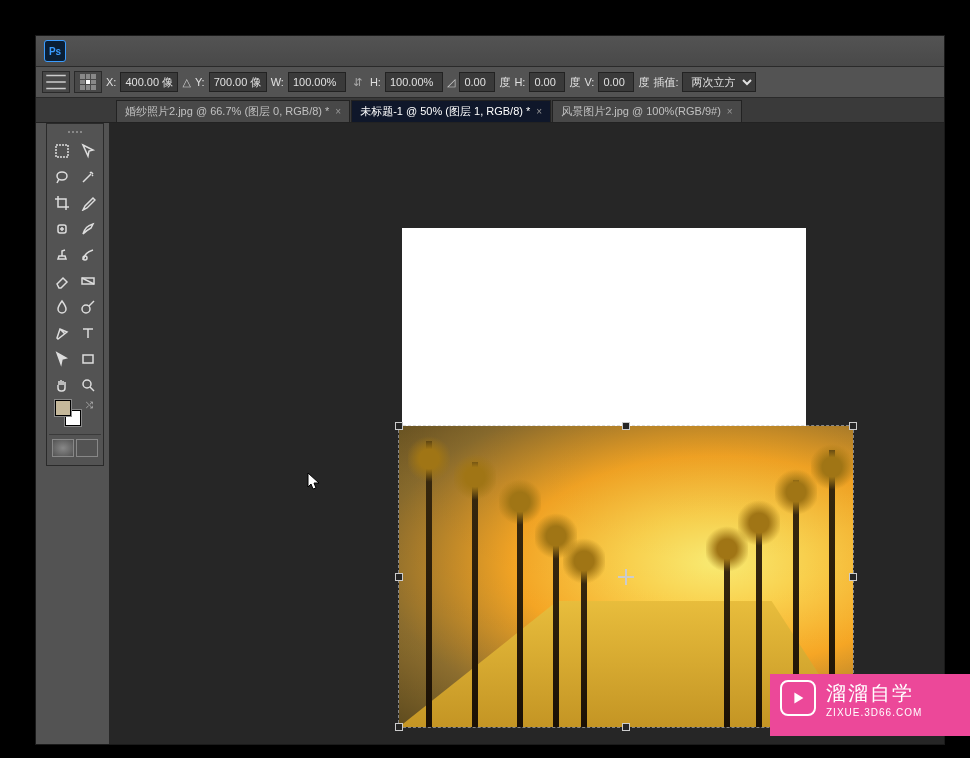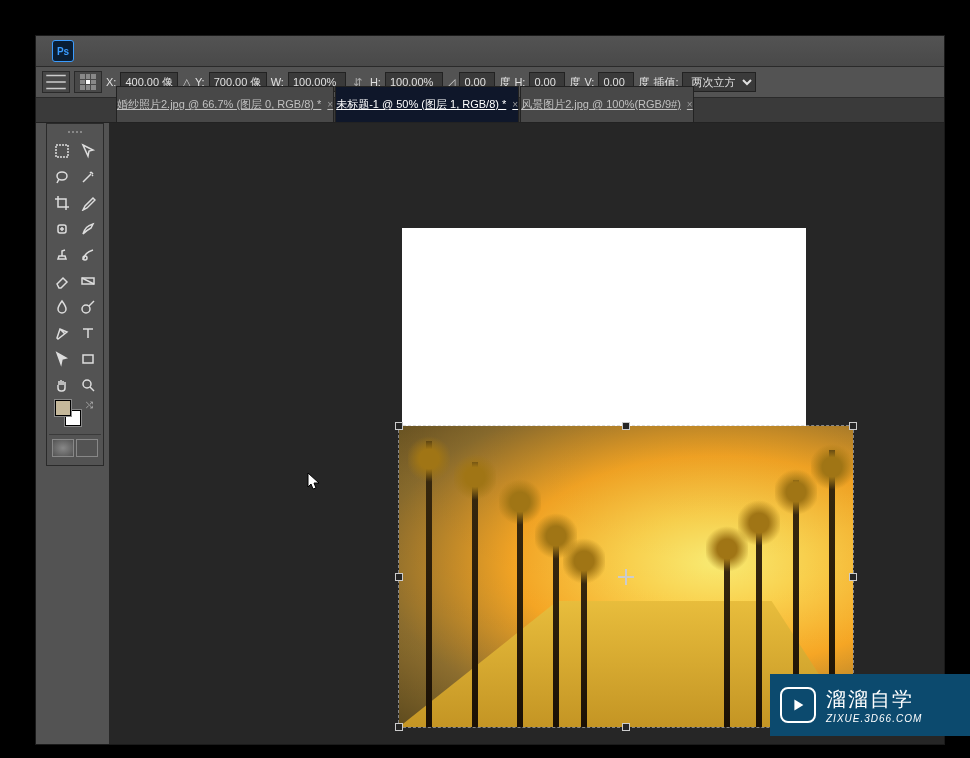--- a/index.html
+++ b/index.html
@@ -1,36 +1,36 @@
 <!DOCTYPE html>
 <html><head>
 <meta charset="utf-8">
 <style>
 * { margin: 0; padding: 0; box-sizing: border-box; font-family: "Microsoft YaHei", Arial, sans-serif; }
 body { background: #000; width: 970px; height: 758px; overflow: hidden; position: relative; }
 
 .app-window { position: absolute; top: 35px; left: 35px; width: 910px; height: 710px; background: #535353; border: 1px solid #1a1a1a; }
 
-.title-bar { height: 30px; background: linear-gradient(#535353,#494949); display: flex; align-items: center; padding-left: 16px; }
+.title-bar { height: 30px; background: linear-gradient(#535353,#494949); display: flex; align-items: center; padding-left: 8px; }
 .ps-logo { width: 22px; height: 22px; background: linear-gradient(#0a1e34,#0a1e34); border: 1px solid #3a9cff; border-radius: 3px; display: flex; align-items: center; justify-content: center; color: #3a9cff; font-size: 10px; font-weight: bold; margin-right: 10px; }
 .menu-bar { display: flex; gap: 2px; }
 .menu-item { color: #e0e0e0; font-size: 12px; padding: 4px 8px; cursor: pointer; }
 
 .options-bar { height: 32px; background: #535353; border-top: 1px solid #2a2a2a; border-bottom: 1px solid #2a2a2a; display: flex; align-items: center; padding: 0 6px; gap: 4px; font-size: 11px; color: #e0e0e0; }
 .opt-icon { width: 28px; height: 22px; background: #484848; border: 1px solid #2a2a2a; display: flex; align-items: center; justify-content: center; }
 .opt-grid { width: 16px; height: 16px; display: grid; grid-template-columns: repeat(3,1fr); grid-template-rows: repeat(3,1fr); gap: 1px; }
 .opt-grid span { background: #888; }
 .opt-label { font-size: 11px; }
 .opt-input { background: #3a3a3a; border: 1px solid #222; color: #e0e0e0; font-size: 11px; padding: 2px 4px; width: 58px; height: 20px; text-align: left; }
 .opt-input.small { width: 36px; }
 .opt-select { background: #3a3a3a; border: 1px solid #222; color: #e0e0e0; font-size: 11px; padding: 2px 4px; height: 20px; }
 .opt-link { width: 16px; height: 16px; display: flex; align-items: center; justify-content: center; color: #aaa; }
 
 .tab-bar { height: 25px; background: #3a3a3a; border-bottom: 1px solid #222; display: flex; align-items: flex-end; padding-left: 80px; }
-.doc-tab { background: #484848; color: #c0c0c0; font-size: 11px; padding: 4px 0; border: 1px solid #222; border-bottom: none; display: flex; align-items: center; gap: 6px; margin-right: 1px; height: 36px; text-decoration: underline; }
+.doc-tab { background: #484848; color: #c0c0c0; font-size: 11px; padding: 4px 8px; border: 1px solid #222; border-bottom: none; display: flex; align-items: center; gap: 6px; margin-right: 1px; height: 22px; }
 .doc-tab.active { background: #0f172a; color: #fff; }
 .tab-close { font-size: 10px; color: #999; }
 
 .workspace { position: absolute; top: 87px; left: 73px; right: 0; bottom: 0; background: #262626; }
 
 .tools-panel { position: absolute; top: 87px; left: 10px; width: 58px; background: #535353; border: 1px solid #2a2a2a; padding: 4px 2px; }
 .tools-grip { height: 8px; display: flex; justify-content: center; align-items: center; gap: 2px; margin-bottom: 2px; }
 .tools-grip span { width: 2px; height: 2px; background: #888; }
 .tool-row { display: flex; }
 .tool-btn { width: 26px; height: 26px; display: flex; align-items: center; justify-content: center; color: #ddd; position: relative; cursor: pointer; }
@@ -59,26 +59,26 @@
 .h-bl { bottom:-4px; left:-4px; } .h-bm { bottom:-4px; left:calc(50% - 4px); } .h-br { bottom:-4px; right:-4px; }
 .center-mark { position:absolute; top:calc(50% - 8px); left:calc(50% - 8px); width:16px; height:16px; }
 .center-mark::before, .center-mark::after { content:''; position:absolute; background:#ccc; }
 .center-mark::before { left:7px; top:0; width:2px; height:16px; }
 .center-mark::after { top:7px; left:0; height:2px; width:16px; }
 .transform-outline { position:absolute; inset:-1px; border:1px dashed rgba(200,200,200,0.6); pointer-events:none; }
 
 .cursor { position: absolute; left: 198px; top: 349px; width: 14px; height: 20px; pointer-events: none; }
 .cursor svg { width: 14px; height: 20px; }
 
-.watermark { position: absolute; right: 0; bottom: 22px; width: 200px; height: 62px; background: #0c4a6e; color: #fff; display: flex; align-items: center; padding: 6px 10px; gap: 10px; }
+.watermark { position: absolute; right: 0; bottom: 22px; width: 200px; height: 62px; background: #ec4899; color: #fff; display: flex; align-items: flex-start; padding: 6px 10px; gap: 10px; }
 .wm-logo { width: 36px; height: 36px; border: 2px solid #fff; border-radius: 8px; display:flex; align-items:center; justify-content:center; }
 .wm-logo svg { width: 18px; height: 18px; }
 .wm-text { display:flex; flex-direction:column; }
 .wm-main { font-size: 20px; font-weight: 500; letter-spacing: 2px; }
-.wm-sub { font-size: 10px; letter-spacing: 1px; font-style: italic; }
+.wm-sub { font-size: 10px; letter-spacing: 1px; }
 </style>
 </head>
 <body>
 
 <div class="app-window">
 
   <div class="title-bar">
     <div class="ps-logo">Ps</div>
   </div>
 

